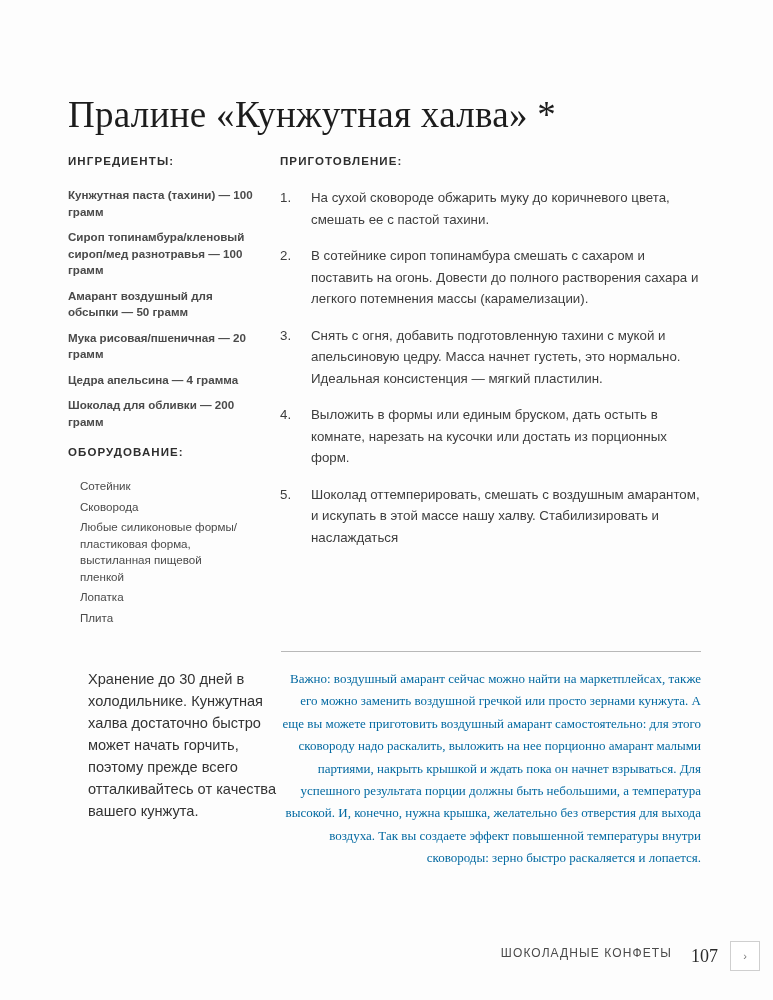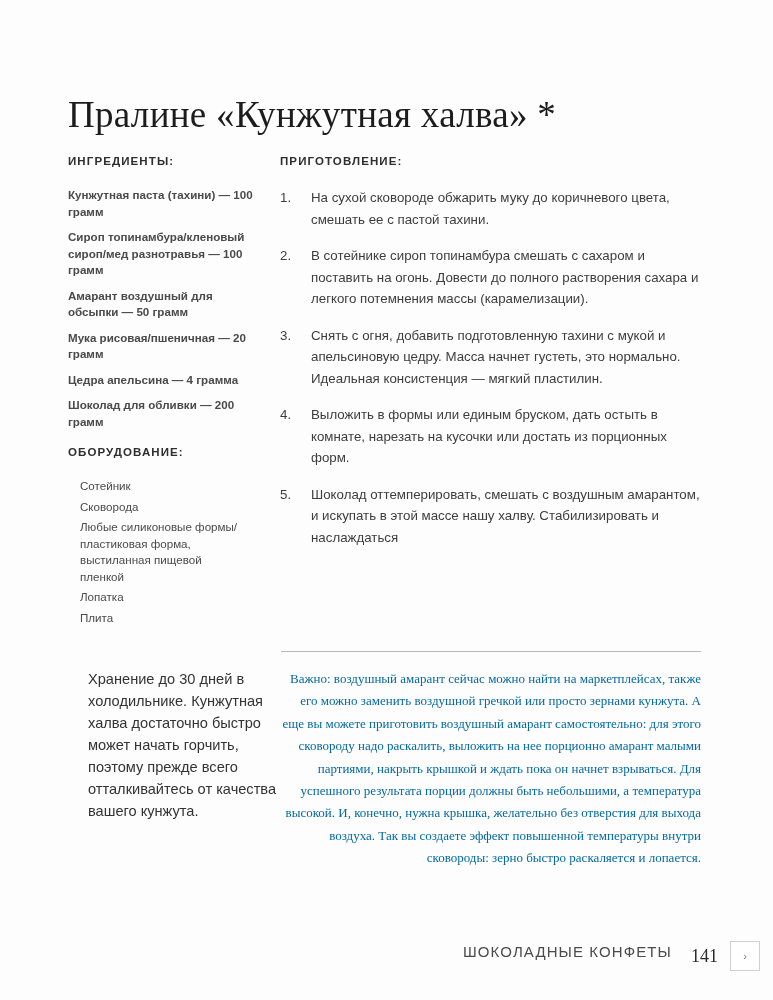--- a/index.html
+++ b/index.html
@@ -127,21 +127,21 @@
     font-family: "Liberation Serif", serif;
     font-size: 13px;
     line-height: 22.4px;
     color: #0369a1;
     text-align: right;
   }
   .footer-label {
     position: absolute;
     right: 101px;
     bottom: 40px;
-    font-size: 15px;
+    font-size: 12px;
     letter-spacing: 1.1px;
     color: #4a4a4a;
     text-transform: uppercase;
   }
   .page-num {
     position: absolute;
     right: 55px;
     bottom: 33px;
     font-family: "Liberation Serif", serif;
     font-size: 18px;
@@ -217,18 +217,18 @@
     </ol>
   </div>
 
   <div class="note-left">Хранение до 30 дней в холодильнике. Кунжутная халва достаточно быстро может начать горчить, поэтому прежде всего отталкивайтесь от качества вашего кунжута.</div>
 
   <div class="divider"></div>
 
   <div class="note-right">Важно: воздушный амарант сейчас можно найти на маркетплейсах, также его можно заменить воздушной гречкой или просто зернами кунжута. А еще вы можете приготовить воздушный амарант самостоятельно: для этого сковороду надо раскалить, выложить на нее порционно амарант малыми партиями, накрыть крышкой и ждать пока он начнет взрываться. Для успешного результата порции должны быть небольшими, а температура высокой. И, конечно, нужна крышка, желательно без отверстия для выхода воздуха. Так вы создаете эффект повышенной температуры внутри сковороды: зерно быстро раскаляется и лопается.</div>
 
   <div class="footer-label">ШОКОЛАДНЫЕ КОНФЕТЫ</div>
-  <div class="page-num">141</div>
+  <div class="page-num">107</div>
   <div class="next-btn">
     <span>›</span>
   </div>
 
 </div>
 
 </body></html>

